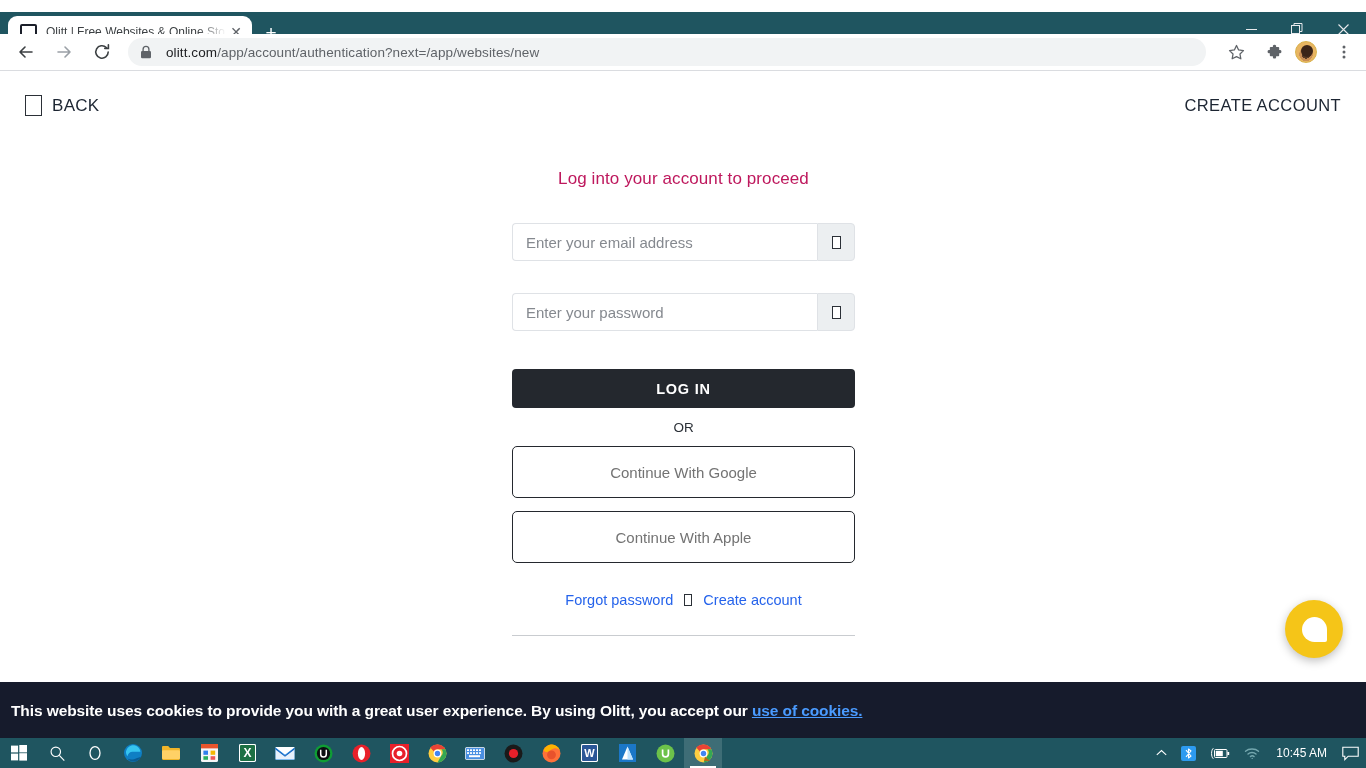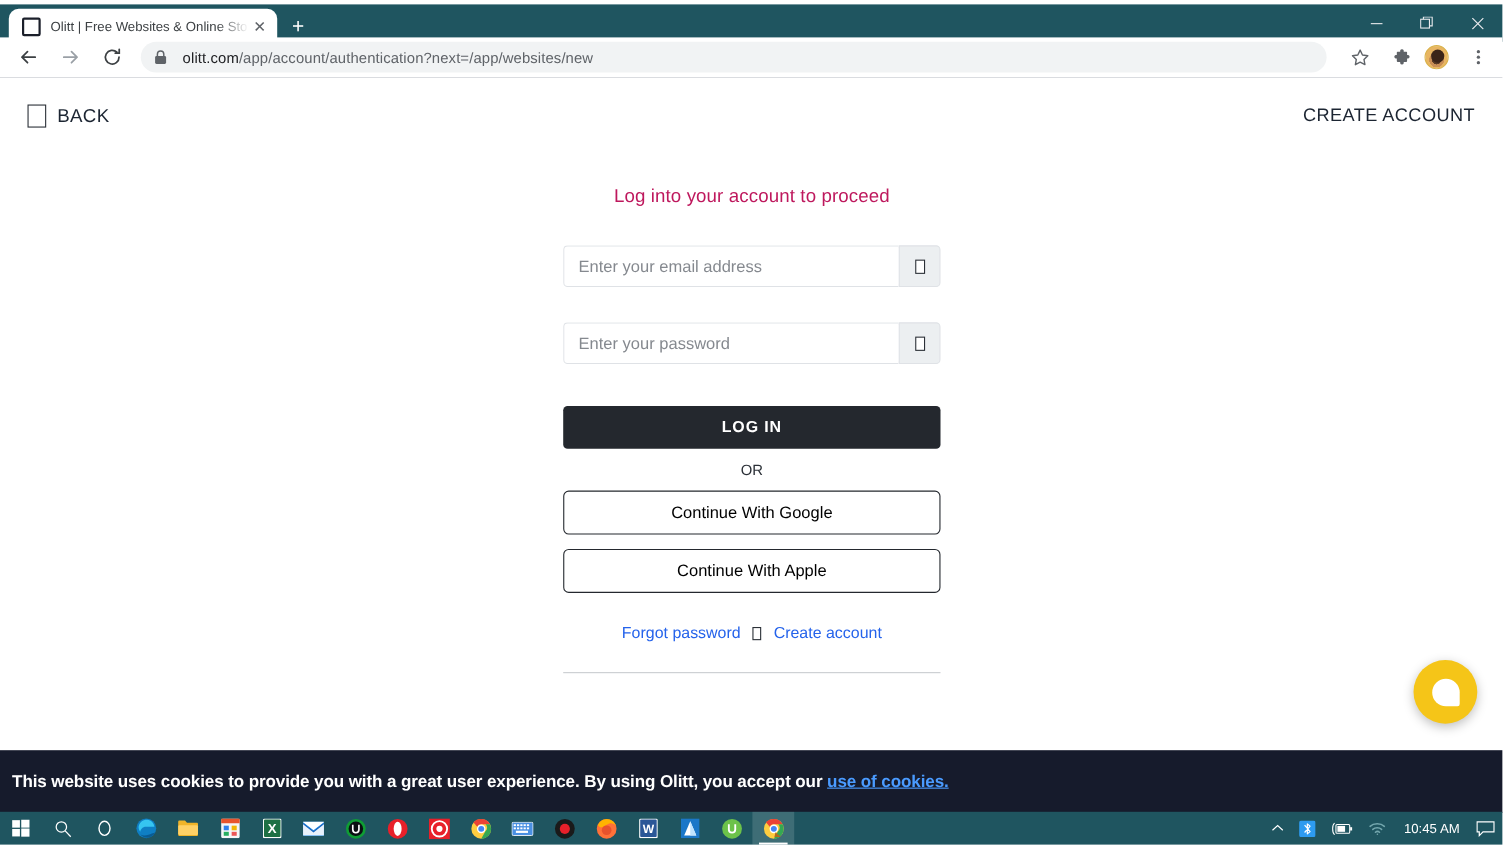--- a/index.html
+++ b/index.html
@@ -6,21 +6,21 @@
   html, body {
     width: 1366px; height: 768px;
     overflow: hidden;
     font-family: "Liberation Sans", sans-serif;
     background: #ffffff;
   }
   #root { position: relative; width: 1366px; height: 768px; }
 
   
   .titlebar {
-    position: absolute; top: 4px; left: 0; width: 1366px; height: 34px;
+    position: absolute; top: 12px; left: 0; width: 1366px; height: 34px;
     background: #1f5560;
   }
   .tab {
     position: absolute; left: 8px; top: 4px; width: 244px; height: 32px;
     background: #ffffff;
     border-radius: 9px 9px 0 0;
     display: flex; align-items: center; padding: 0 6px 0 12px;
   }
   .tab-favicon {
     width: 17px; height: 17px; flex: 0 0 17px;
@@ -136,23 +136,23 @@
     display: flex; align-items: center; justify-content: center;
   }
   .login-btn {
     width: 343px; height: 39px; background: #24282e; border: none;
     border-radius: 4px; color: #ffffff; font-size: 14.5px; font-weight: bold;
     letter-spacing: .8px; margin-top: 6px;
     font-family: "Liberation Sans", sans-serif; cursor: pointer;
   }
   .or { text-align: center; font-size: 13.5px; color: #2b3037; margin: 12px 0 11px; }
   .social-btn {
-    width: 343px; height: 40px; background: #ffffff;
+    width: 343px; height: 52px; background: #ffffff;
     border: 1px solid #24282e; border-radius: 5px;
-    font-size: 15px; color: #000000; margin-bottom: 13px;
+    font-size: 15px; color: #737373; margin-bottom: 13px;
     font-family: "Liberation Sans", sans-serif; cursor: pointer;
     display: block;
   }
   .links {
     display: flex; align-items: center; justify-content: center;
     gap: 11px; margin-top: 29px;
   }
   .links a { color: #2563eb; font-size: 14.5px; text-decoration: none; }
   .divider {
     width: 343px; height: 1px; background: #c9ccd0; margin-top: 27px;

